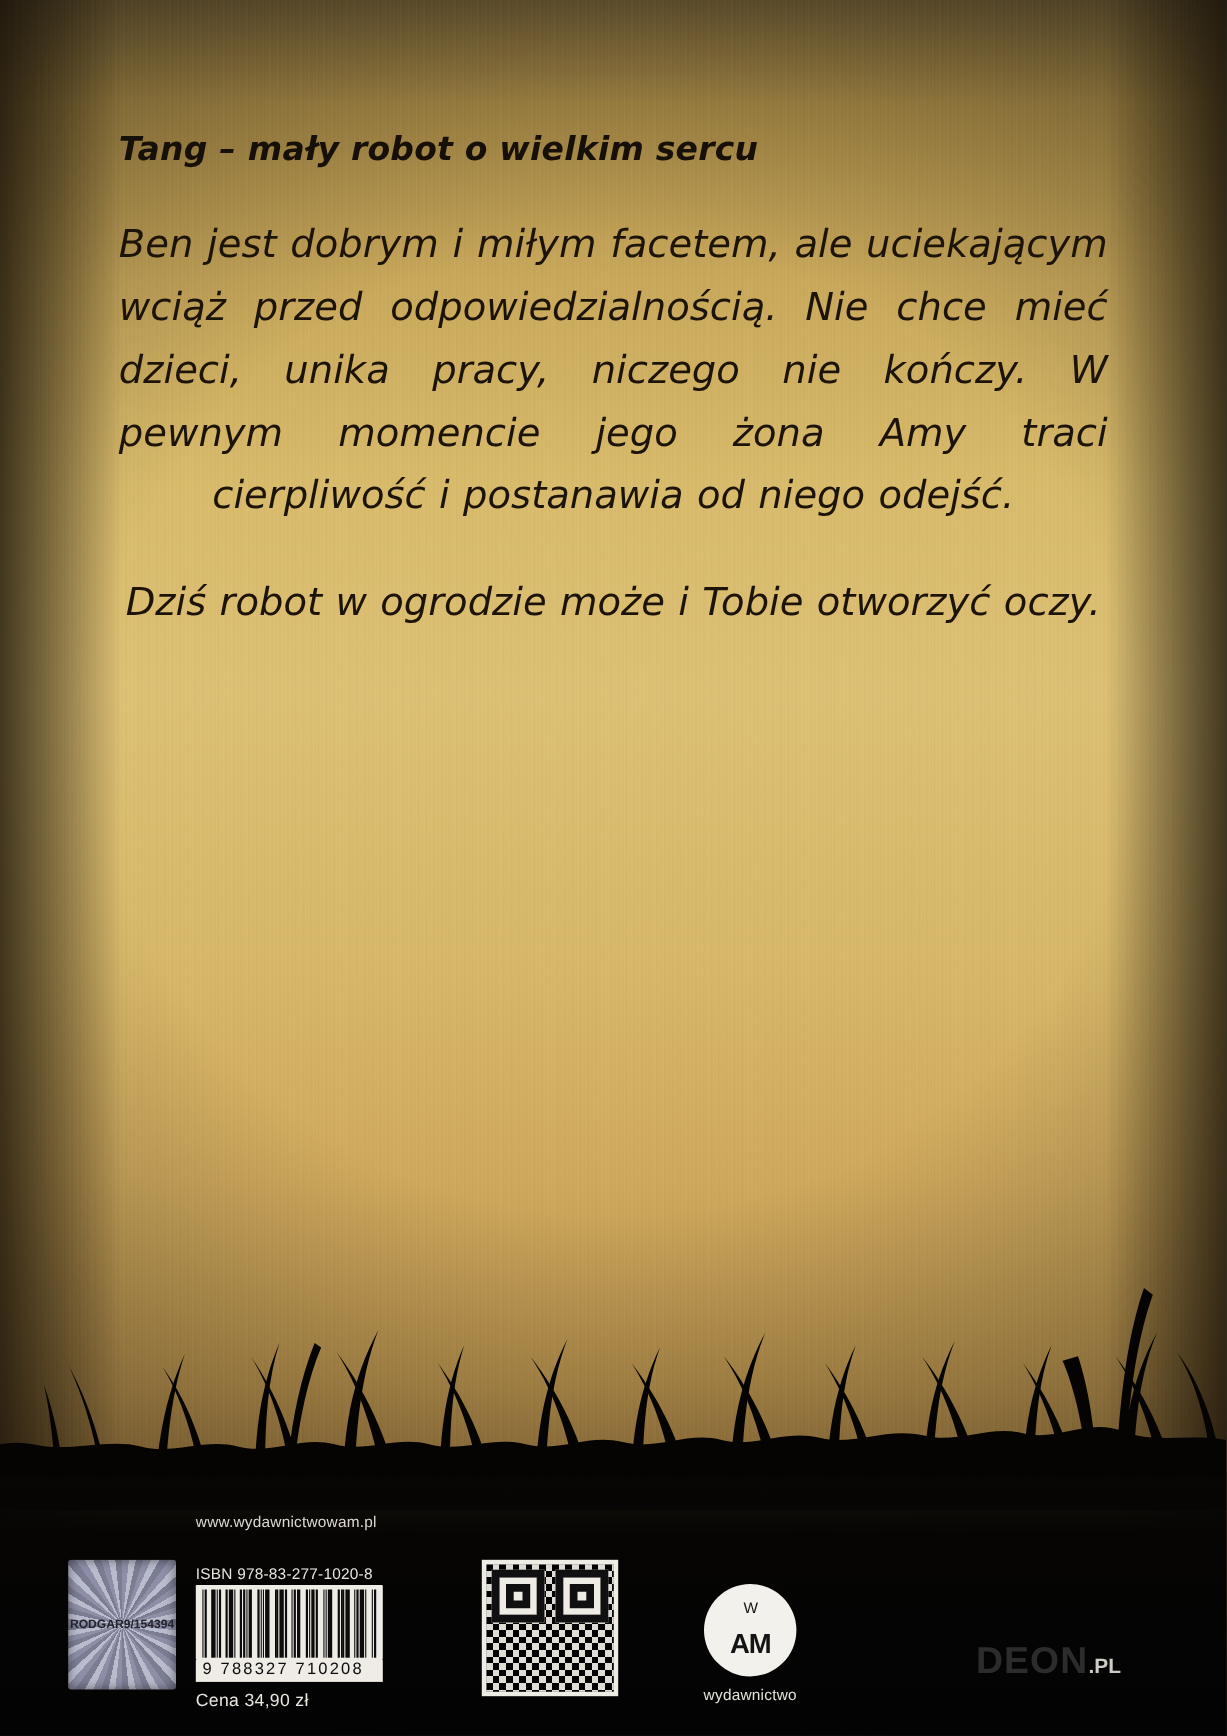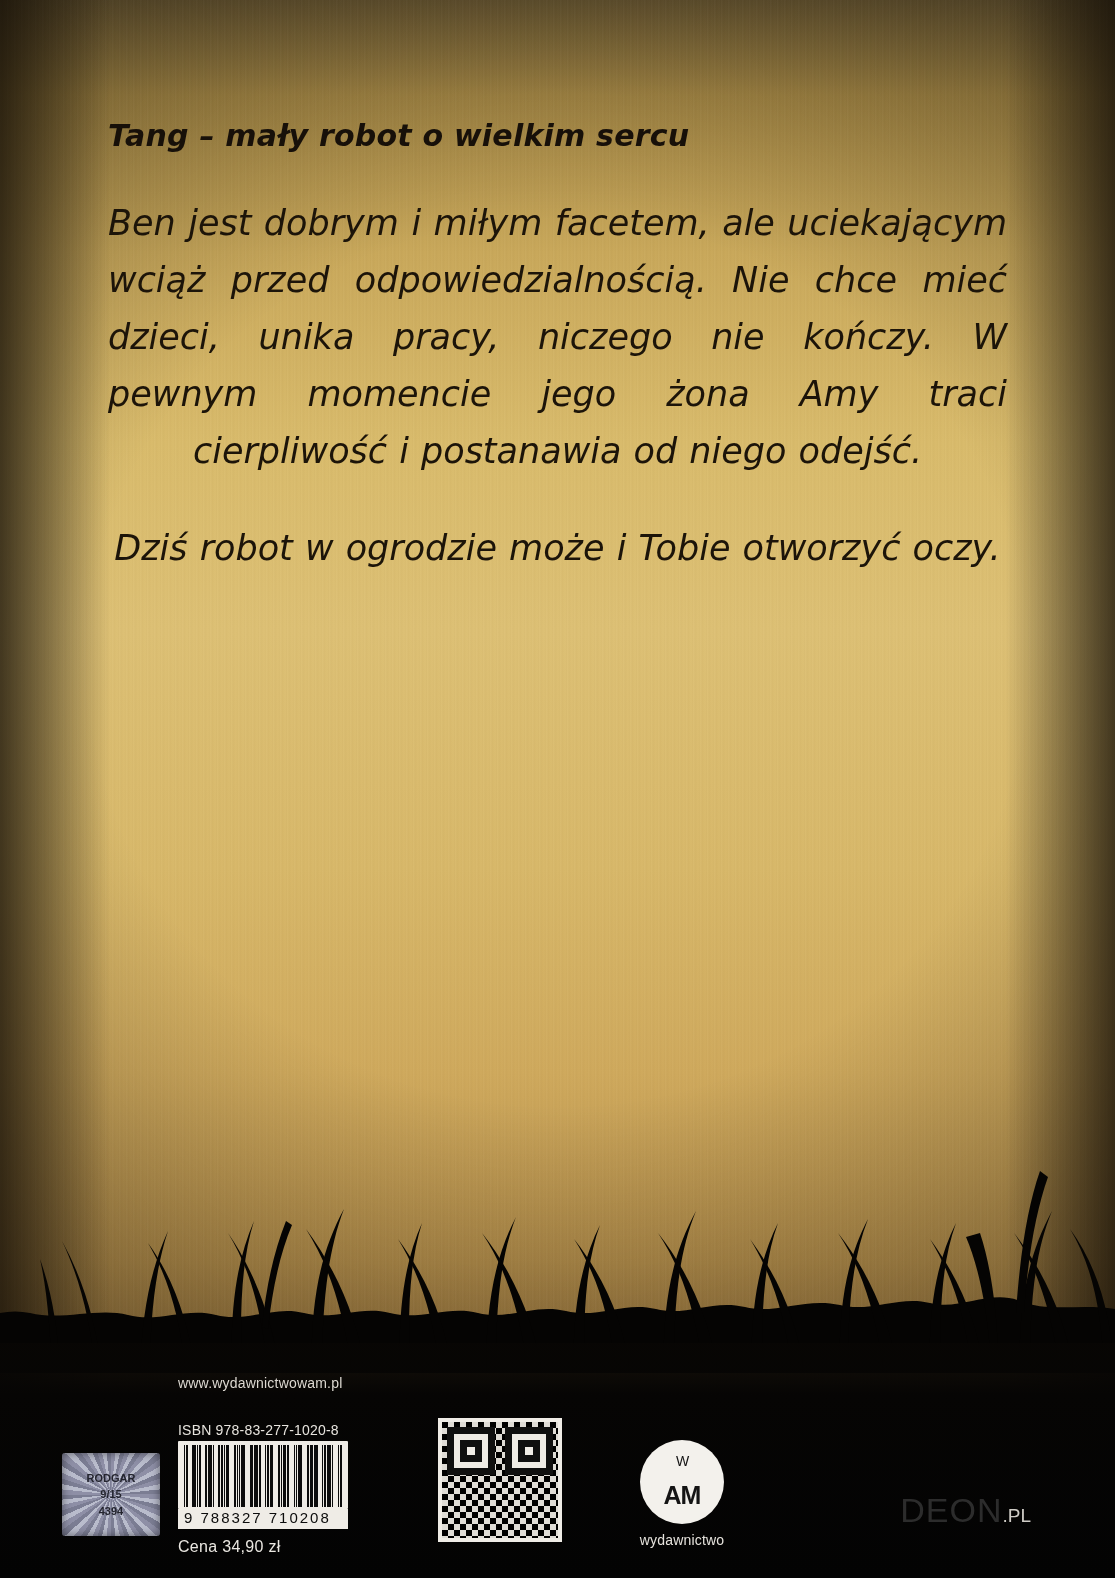--- a/index.html
+++ b/index.html
@@ -116,27 +116,27 @@
     height: 215px;
     color: #e9e6df;
   }
   .footer-inner {
     position: relative;
     width: 100%; height: 100%;
   }
   .hologram {
     position: absolute;
     left: 62px; bottom: 42px;
-    width: 98px; height: 83px;
+    width: 98px; height: 118px;
     border-radius: 3px;
     background:
       repeating-conic-gradient(from 0deg at 50% 50%, #8e8fa6 0deg 6deg, #b9bccc 6deg 12deg, #7b7d93 12deg 18deg),
       #9aa0b4;
     box-shadow: inset 0 0 10px rgba(0,0,0,.5);
-    display: flex; flex-direction: column; align-items: center; justify-content: center;
+    display: flex; flex-direction: row; align-items: center; justify-content: center;
     font-size: 11px; font-weight: bold; color: #23242e; line-height: 1.5;
     text-align: right;
     font-family: "Liberation Sans", sans-serif;
   }
   .barcode-block {
     position: absolute;
     left: 178px; bottom: 22px;
     width: 170px;
     font-family: "Liberation Sans", sans-serif;
   }
@@ -228,24 +228,24 @@
   }
   .wam-circle span.letters { margin-top: 27px; }
   .publisher-label {
     font-size: 14px;
     color: #e6e3dd;
     font-family: "Liberation Sans", sans-serif;
     letter-spacing: .2px;
   }
   .deon {
     position: absolute;
-    right: 84px; bottom: 48px;
+    right: 96px; bottom: 48px;
     font-family: "Liberation Sans", sans-serif;
     font-size: 34px;
-    font-weight: normal;
+    font-weight: bold;
     letter-spacing: 1px;
     color: #2c2c2c;
   }
   .deon .pl { font-size: 19px; color: #cfccc6; letter-spacing: 0; }
 </style>
 </head>
 <body>
 
 <div class="page">
   <div class="texture"></div>

